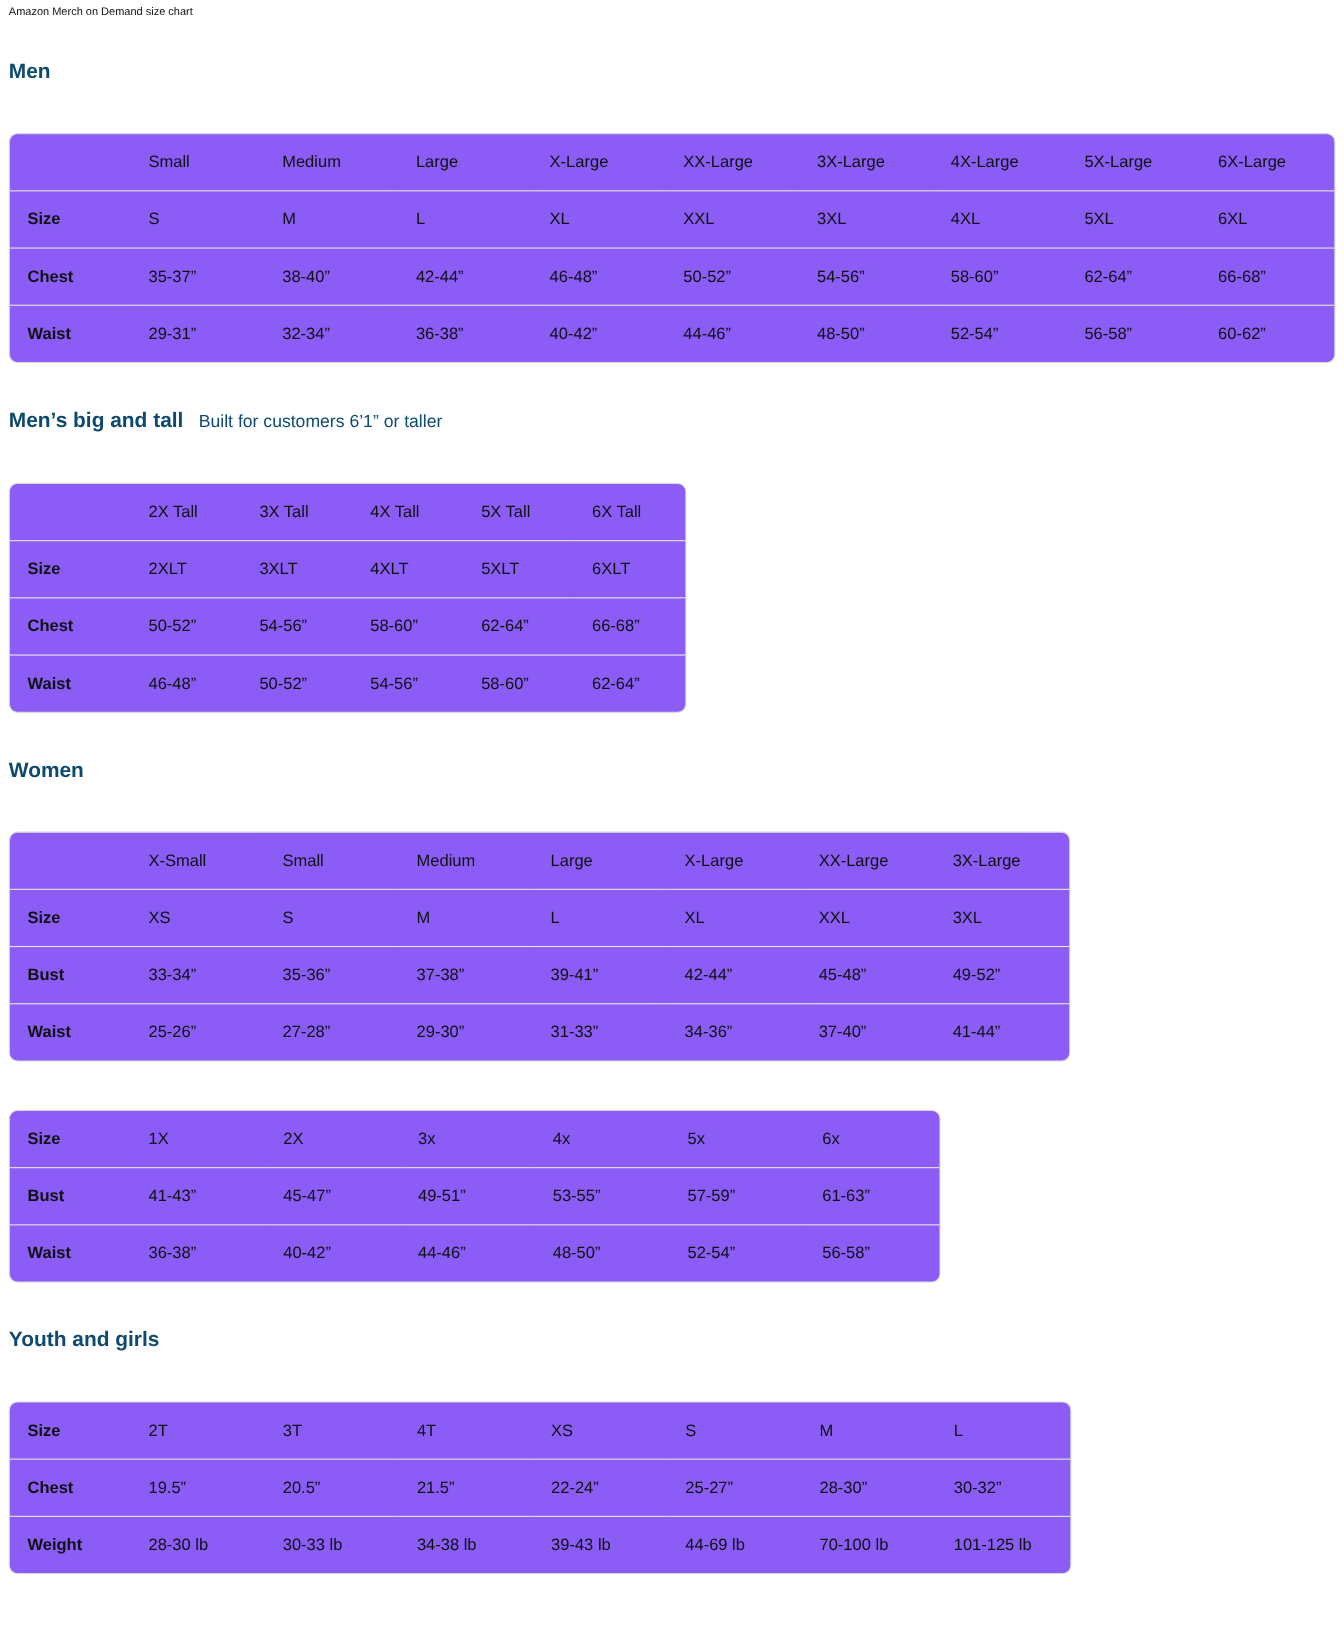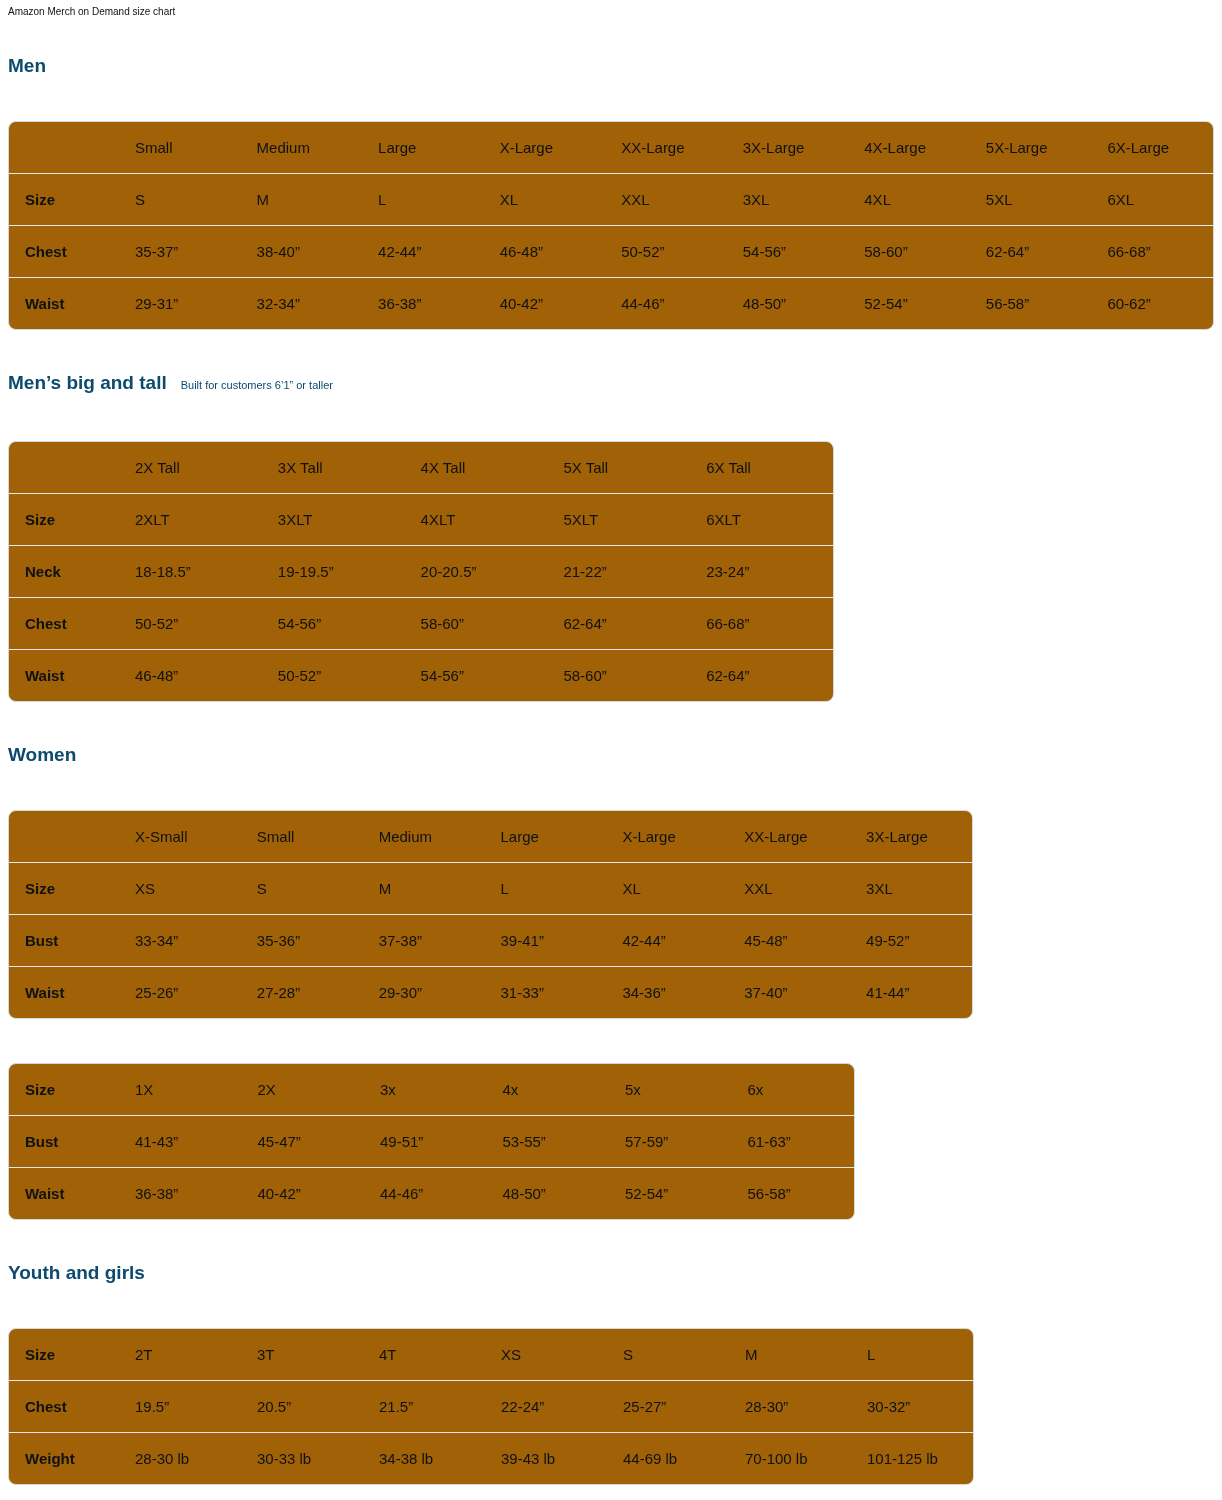--- a/index.html
+++ b/index.html
@@ -24,32 +24,32 @@
     font-size: 19px;
     line-height: 23px;
     font-weight: 700;
     margin: 41px 0 15px 0;
     color: #0c4a6e;
   }
   .chart-section:first-of-type .section-heading {
     margin-top: 33px;
   }
   .heading-subtitle {
-    font-size: 11px;
+    font-size: 16px;
     font-weight: 400;
     margin-left: 14px;
     text-align: center;
   }
   table.size-table {
     border-collapse: separate;
     border-spacing: 0;
     border: 1px solid #D5D9D9;
     border-radius: 8px;
     table-layout: fixed;
-    background: #a16207;
+    background: #8b5cf6;
     margin-top: 44px;
   }
   table.size-table th,
   table.size-table td {
     height: 51px;
     padding: 0 6px 0 16px;
     text-align: left;
     vertical-align: middle;
     font-size: 15px;
     line-height: 19px;
@@ -142,21 +142,21 @@
             <td>60-62”</td>
           </tr>
         </tbody>
       </table>
   </section>
 
   <section class="chart-section">
     <h2 class="section-heading">
       <span class="heading-text">Men’s big and tall</span><span class="heading-subtitle">Built for customers 6’1” or taller</span>
     </h2>
-    <table class="size-table" style="width:826px">
+    <table class="size-table" style="width:616px">
         <colgroup>
           <col style="width: 110px;">
           <col>
           <col>
           <col>
           <col>
           <col>
         </colgroup>
         <tbody>
           <tr>
@@ -167,28 +167,20 @@
             <td>5X Tall</td>
             <td>6X Tall</td>
           </tr>
           <tr>
             <th>Size</th>
             <td>2XLT</td>
             <td>3XLT</td>
             <td>4XLT</td>
             <td>5XLT</td>
             <td>6XLT</td>
-          </tr>
-          <tr>
-            <th>Neck</th>
-            <td>18-18.5”</td>
-            <td>19-19.5”</td>
-            <td>20-20.5”</td>
-            <td>21-22”</td>
-            <td>23-24”</td>
           </tr>
           <tr>
             <th>Chest</th>
             <td>50-52”</td>
             <td>54-56”</td>
             <td>58-60”</td>
             <td>62-64”</td>
             <td>66-68”</td>
           </tr>
           <tr>

